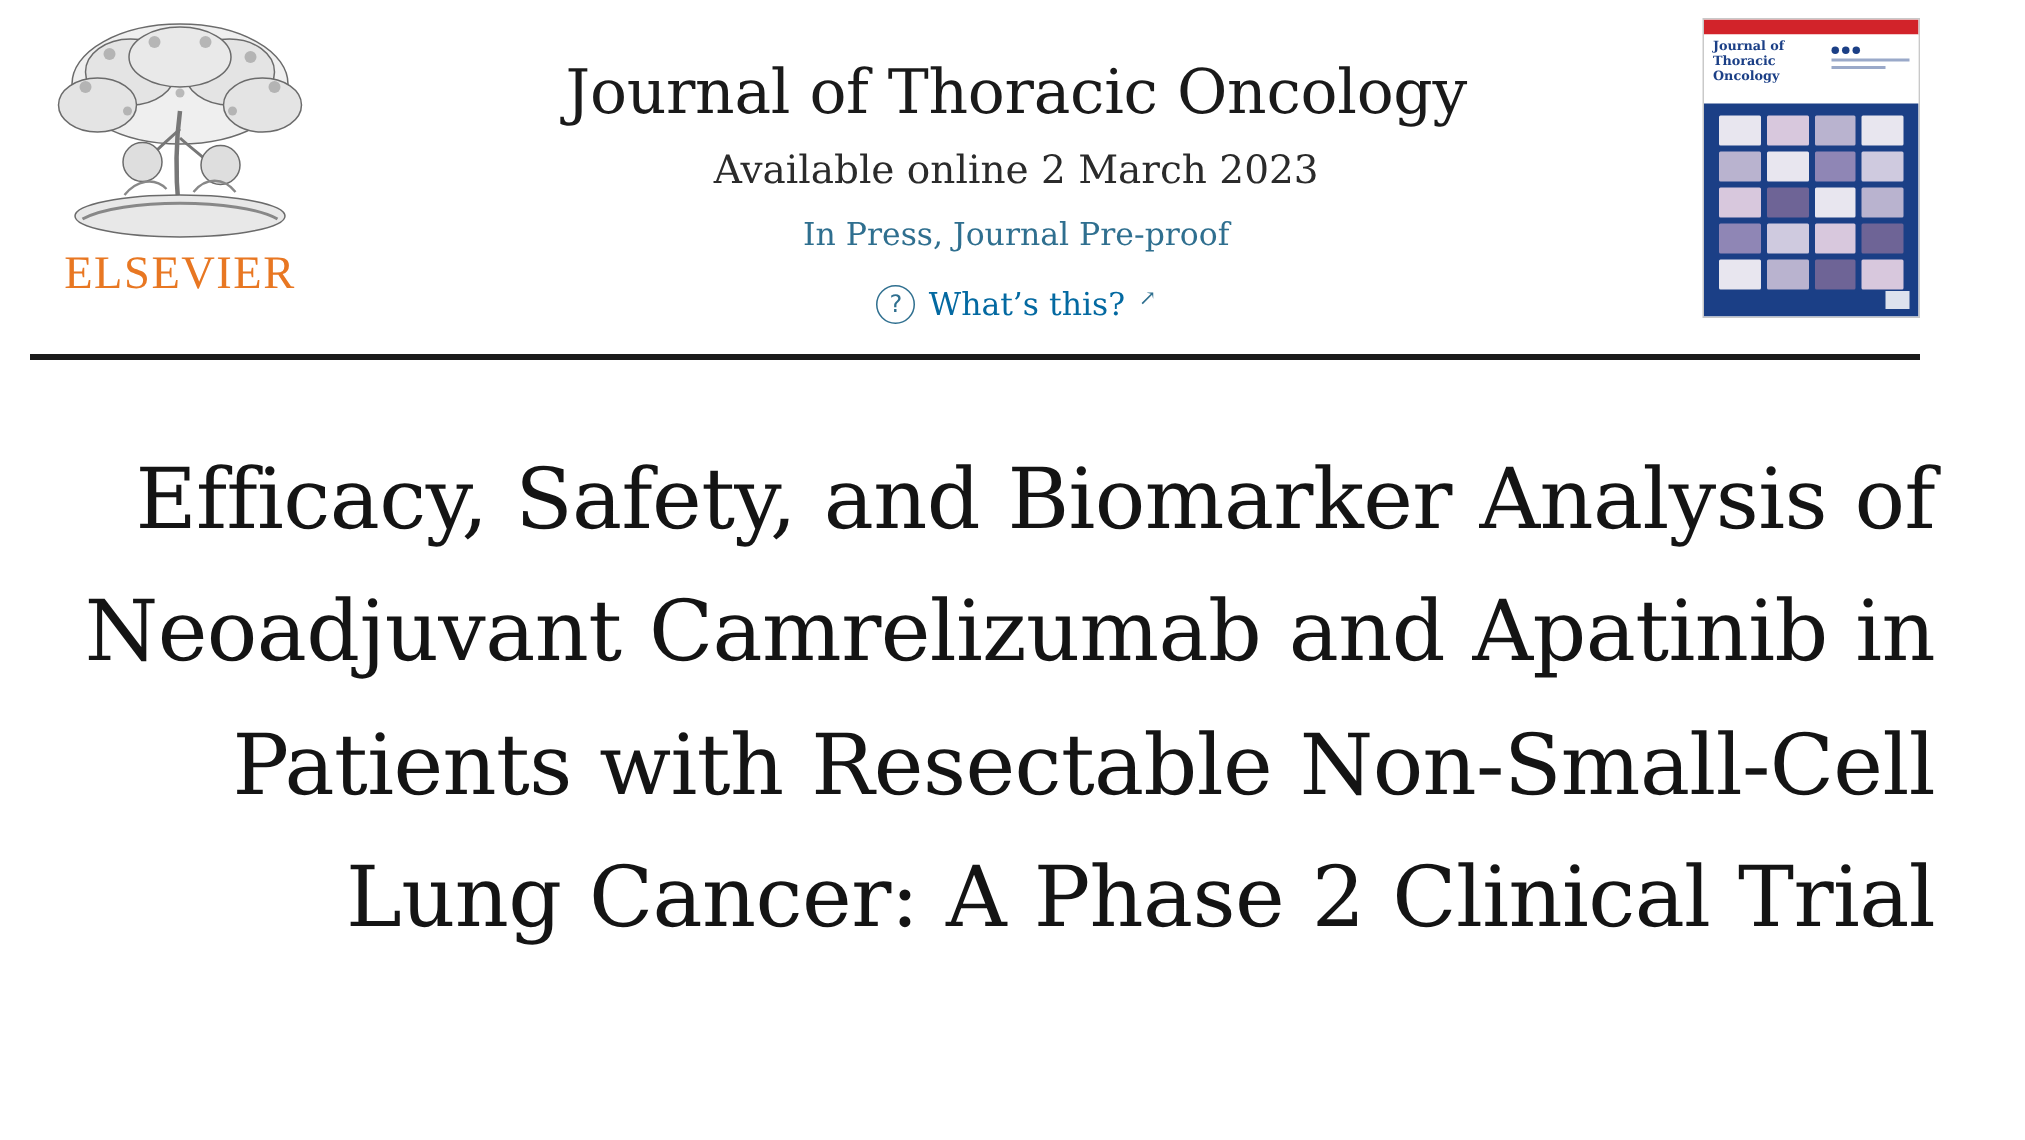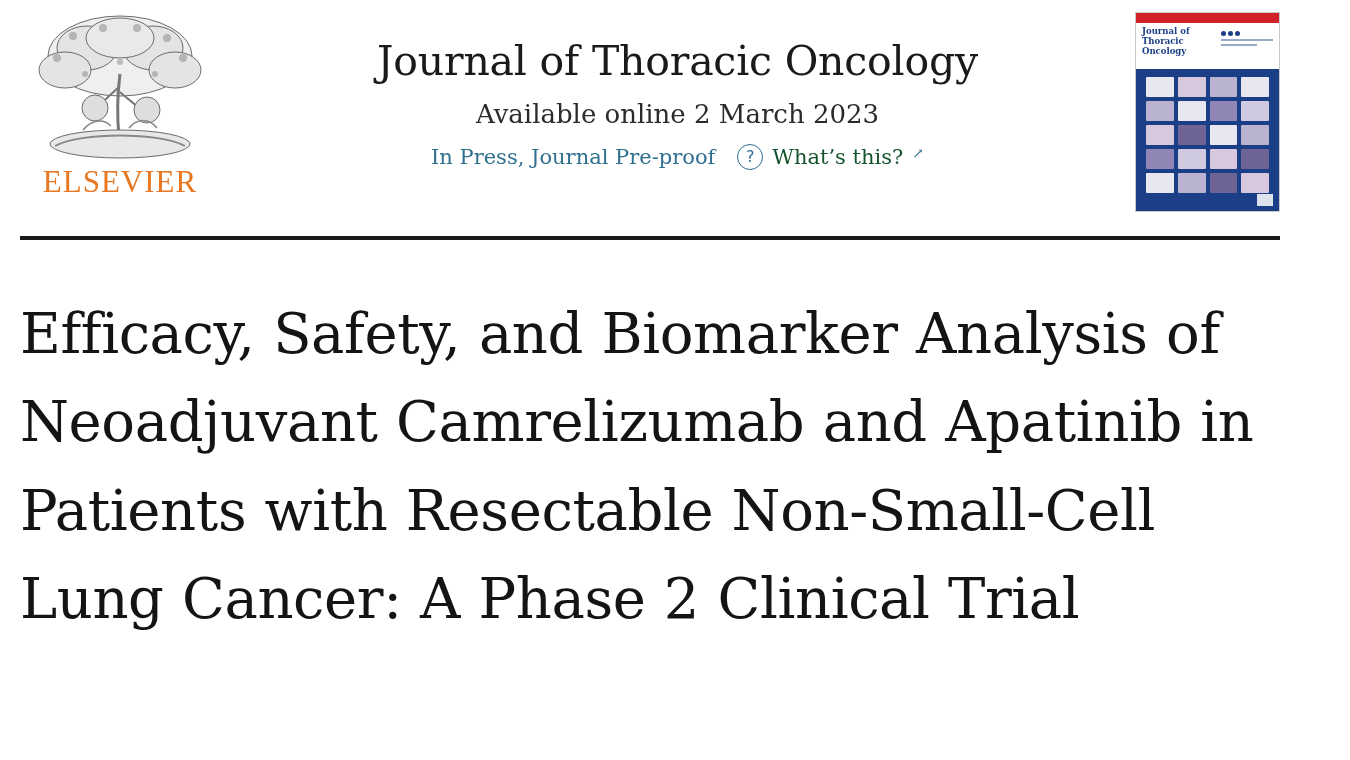--- a/index.html
+++ b/index.html
@@ -79,20 +79,21 @@
     line-height: 1.2;
   }
   .journal-status-row {
     margin-top: 14px;
     display: flex;
     align-items: center;
     justify-content: center;
     gap: 22px;
     font-family: "DejaVu Serif", serif;
     font-size: 21px;
+    flex-direction: column;
   }
   .press-status {
     color: #2f6f8f;
   }
   .whats-this {
     display: inline-flex;
     align-items: center;
     gap: 9px;
     color: #2f6f8f;
     text-decoration: none;
@@ -105,21 +106,21 @@
     width: 26px;
     height: 26px;
     border: 1.6px solid #2f6f8f;
     border-radius: 50%;
     font-size: 16px;
     font-family: "DejaVu Sans", sans-serif;
     color: #2f6f8f;
     line-height: 1;
     box-sizing: border-box;
   }
-  .whats-this-label { color: #14532d; }
+  .whats-this-label { color: #0369a1; }
   .ext-arrow {
     font-size: 14px;
     color: #2f6f8f;
     transform: translateY(-4px);
   }
 
   
   .cover-thumb {
     flex: 0 0 145px;
     width: 145px;
@@ -229,20 +230,21 @@
   }
   .article-title {
     font-family: "DejaVu Serif", serif;
     font-weight: 400;
     font-size: 56px;
     line-height: 1.58;
     color: #141414;
     margin: 0;
     letter-spacing: -0.4px;
     word-spacing: 1px;
+    text-align: right;
   }
 </style>
 </head>
 <body>
 
 <div class="page">
 
   <div class="header">
 
     <div class="publisher-logo">

